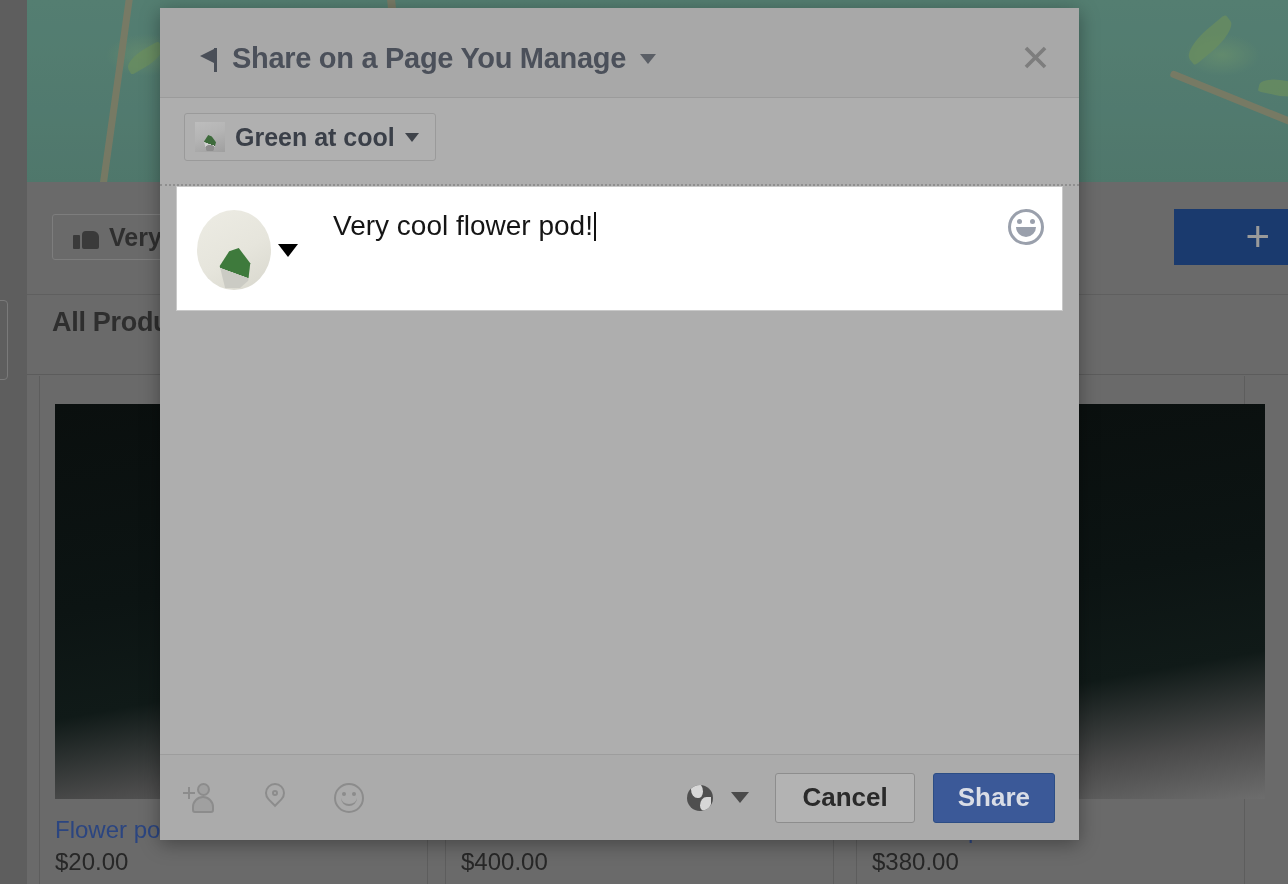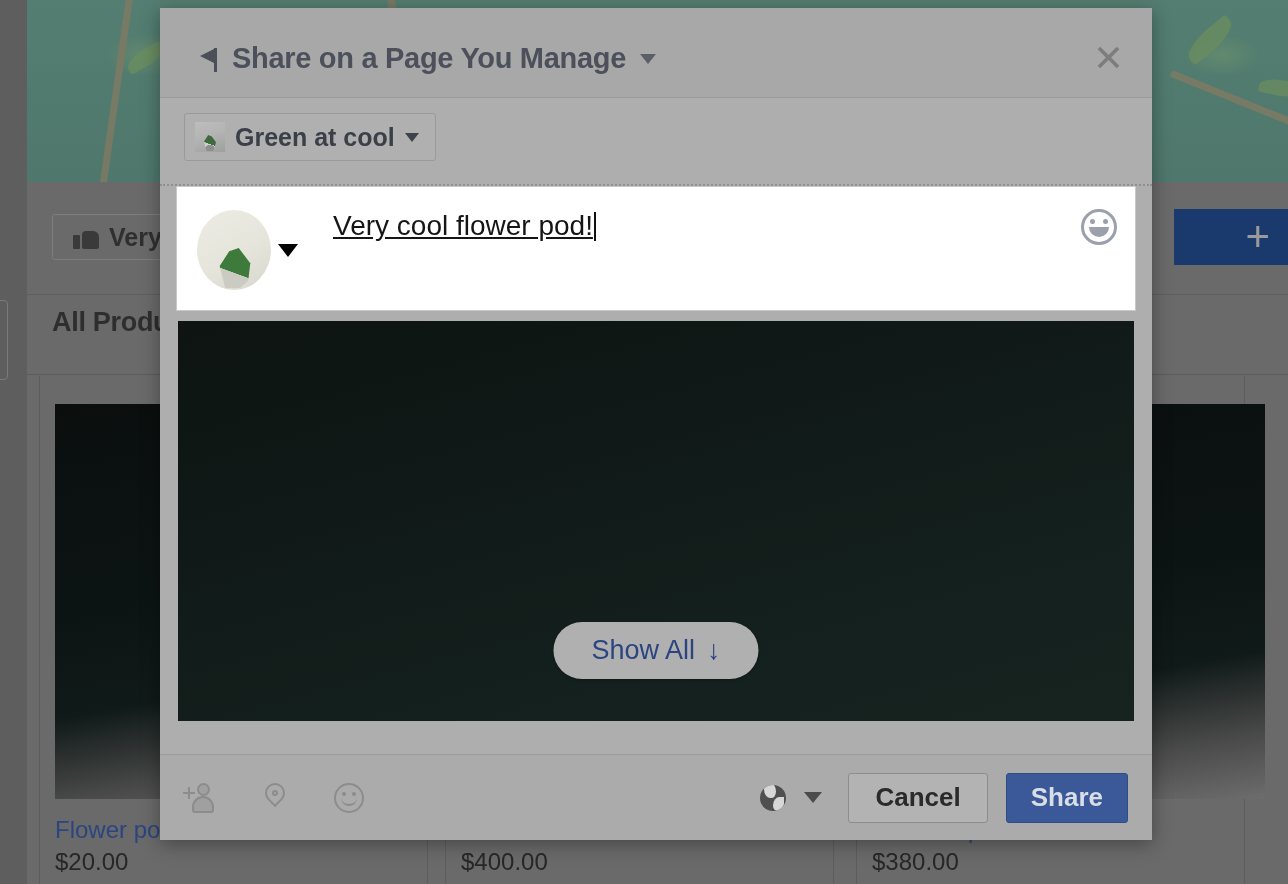--- a/index.html
+++ b/index.html
@@ -93,21 +93,21 @@
     position: absolute; left: 15px; top: 440px;
     font-size: 24px; color: #2b4580; font-weight: normal; white-space: nowrap;
   }
   .product-price {
     position: absolute; left: 15px; top: 472px;
     font-size: 24px; color: #272727;
   }
 
   
   .modal {
-    position: absolute; left: 160px; top: 8px; width: 992px; height: 832px;
+    position: absolute; left: 160px; top: 8px; width: 919px; height: 832px;
     background: #aeaeae;
     box-shadow: 0 4px 18px rgba(0,0,0,0.35);
     display: flex; flex-direction: column;
   }
 
   .modal-header {
     position: relative; height: 90px; flex: none;
     background: #a8a8a8; border-bottom: 1px solid #9b9b9b;
   }
   .modal-title-wrap {
@@ -184,21 +184,20 @@
   .avatar-caret {
     position: absolute; left: 101px; top: 57px;
     width: 0; height: 0; border-style: solid;
     border-width: 13px 10px 0 10px;
     border-color: #000 transparent transparent transparent;
   }
   .composer-text {
     position: absolute; left: 156px; top: 22px; right: 90px;
     font-size: 28px; color: #151515; line-height: 1.2;
     white-space: pre-wrap;
-    text-decoration: underline;
   }
   .text-caret {
     display: inline-block; width: 2px; height: 29px; background: #111;
     vertical-align: -6px; margin-left: 1px;
   }
   .emoji-btn {
     position: absolute; right: 18px; top: 22px; width: 36px; height: 36px;
     border-radius: 50%; border: 3px solid #9aa0ac; background: #fff;
   }
   .emoji-eye {
@@ -382,26 +381,20 @@
       </div>
       <div class="avatar-caret"></div>
       <div class="composer-text"><span>Very cool flower pod!</span><span class="text-caret"></span></div>
       <div class="emoji-btn">
         <span class="emoji-eye l"></span>
         <span class="emoji-eye r"></span>
         <span class="emoji-mouth"></span>
       </div>
     </div>
 
-    <div class="preview">
-      <div class="showall">
-        <span>Show All</span>
-        <span>↓</span>
-      </div>
-    </div>
 
     <div class="modal-footer">
       <div class="foot-left">
         <span class="ficon icon-tagperson">
           <span class="head"></span>
             <span class="body"></span>
           <span class="plus-v"></span>
             <span class="plus-h"></span>
         </span>
         <span class="ficon icon-pin">

